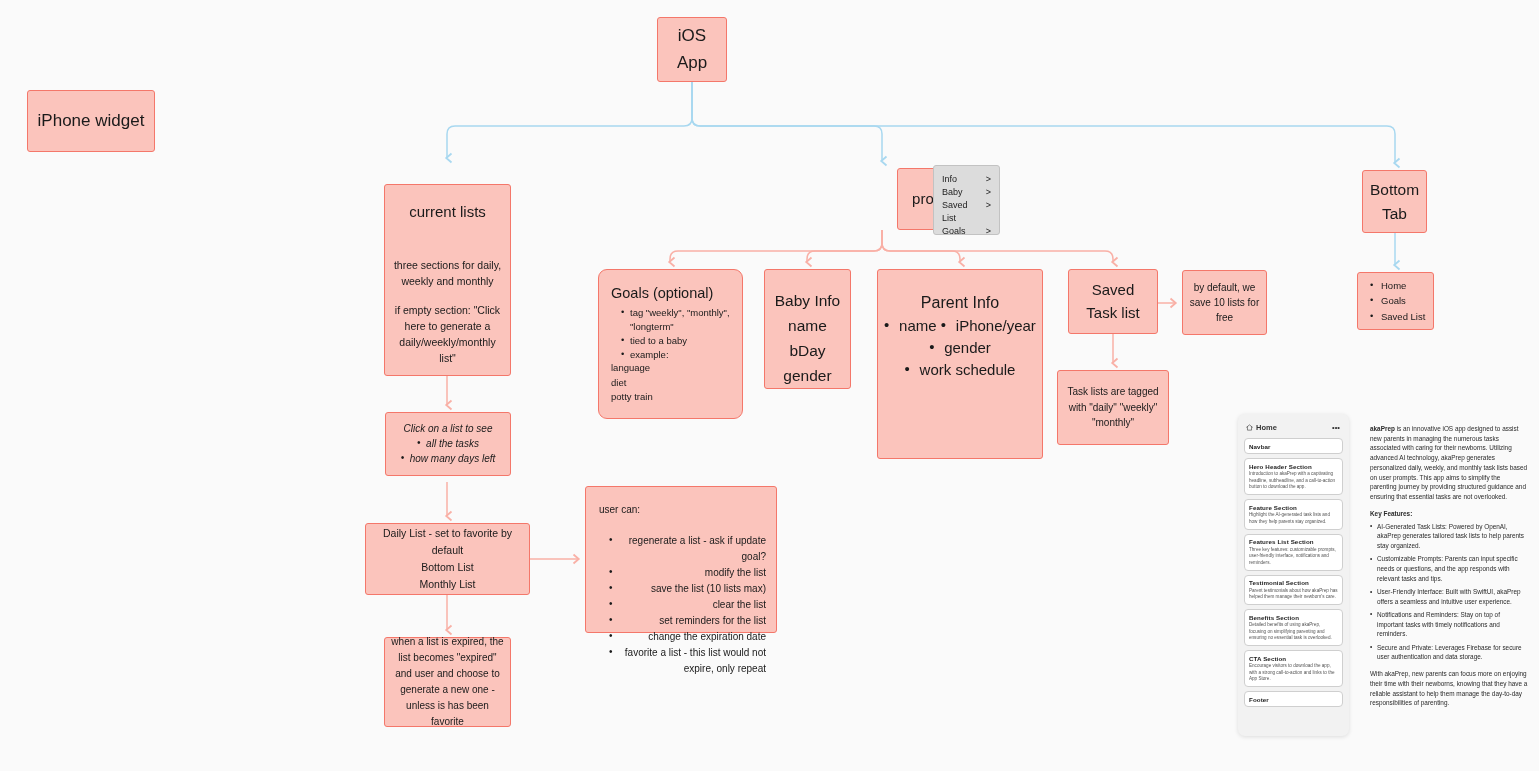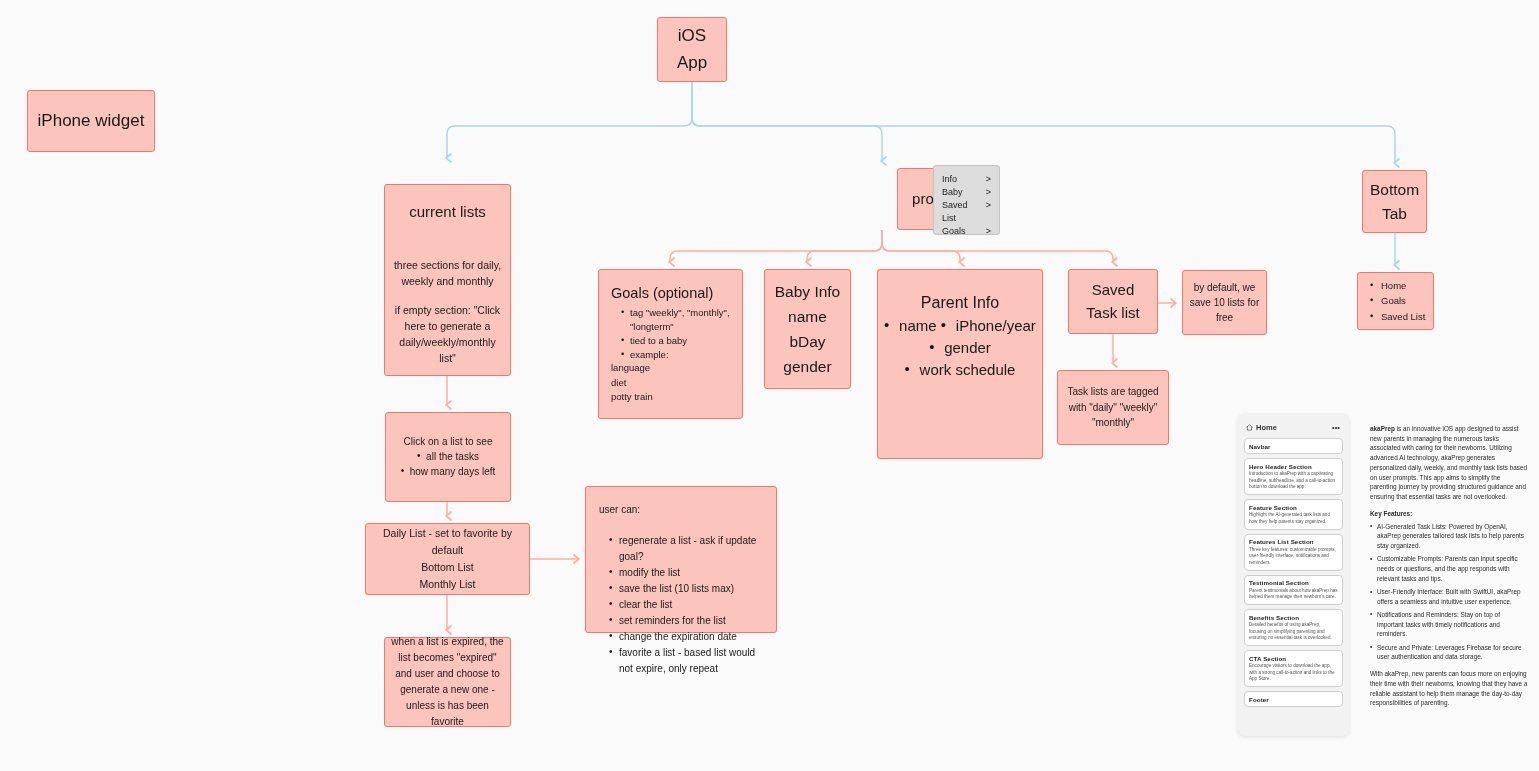--- a/index.html
+++ b/index.html
@@ -58,28 +58,28 @@
   #profile-menu {
     position: absolute; left: 933px; top: 165px; width: 67px; height: 70px;
     background: #DCDCDC; border: 1px solid #C2C2C2; border-radius: 3px;
     padding: 7px 8px; font-size: 9px; color: #222; line-height: 1.45;
   }
   #profile-menu .row { display: flex; justify-content: space-between; }
   #profile-menu .row .chev { margin-left: 6px; }
 
   
   #goals { left: 598px; top: 269px; width: 145px; height: 150px;
-           justify-content: flex-start; align-items: flex-start; padding: 14px 10px 0 12px; }
+           justify-content: flex-start; align-items: flex-start; padding: 14px 10px 0 12px; border-radius: 9px; }
   #goals .title { font-size: 14.5px; margin-bottom: 3px; align-self: flex-start; }
   #goals ul { font-size: 9.5px; line-height: 1.45; padding-left: 10px; }
   #goals ul li { padding-left: 9px; }
   #goals .plain { font-size: 9.5px; line-height: 1.5; text-align: left; }
 
   
-  #baby-info { left: 764px; top: 269px; width: 87px; height: 120px; }
+  #baby-info { left: 764px; top: 269px; width: 87px; height: 120px; justify-content: flex-end; }
   #baby-info .title { font-size: 15.5px; line-height: 1.62; }
 
   
   #parent-info { left: 877px; top: 269px; width: 166px; height: 190px;
                  justify-content: flex-start; padding-top: 22px; }
   #parent-info .title { font-size: 16px; margin-bottom: 2px; }
   #parent-info ul { font-size: 15px; line-height: 1.45; }
   #parent-info ul li { padding-left: 15px; }
 
   
@@ -94,36 +94,36 @@
 
   
   #bottom-tab { left: 1362px; top: 170px; width: 65px; height: 63px; }
   #bottom-tab .title { font-size: 15.5px; line-height: 1.5; }
 
   #bottom-tab-items { left: 1357px; top: 272px; width: 77px; height: 58px;
                       justify-content: center; align-items: flex-start; padding-left: 12px; }
   #bottom-tab-items ul { font-size: 9.5px; line-height: 1.6; }
 
   
-  #click-list { left: 385px; top: 412px; width: 126px; height: 90px; justify-content: center; }
+  #click-list { left: 385px; top: 412px; width: 126px; height: 64px; justify-content: center; font-style: italic; }
   #click-list .title { font-size: 10px; margin-bottom: 1px; }
   #click-list ul { font-size: 10px; line-height: 1.5; }
   #click-list ul li { padding-left: 9px; }
 
   #daily-list { left: 365px; top: 523px; width: 165px; height: 72px; }
   #daily-list .title { font-size: 10.5px; line-height: 1.62; }
 
   #expired { left: 384px; top: 637px; width: 127px; height: 90px; }
   #expired .title { font-size: 10px; line-height: 1.6; padding: 0 6px; }
 
   #user-can { left: 585px; top: 486px; width: 192px; height: 147px;
               justify-content: flex-start; align-items: flex-start; padding: 16px 10px 0 13px; }
   #user-can .title { font-size: 10px; margin-bottom: 17px; }
   #user-can ul { font-size: 10px; line-height: 1.6; padding-left: 10px; }
-  #user-can ul li { padding-left: 10px; }
+  #user-can ul li { padding-left: 10px; text-align: right; }
 
   
   #wireframe {
     position: absolute; left: 1238px; top: 414px; width: 111px; height: 322px;
     background: #F2F2F2; border-radius: 7px; padding: 7px 6px;
     box-shadow: 0 1px 4px rgba(0,0,0,0.12);
   }
   #wf-head { display: flex; align-items: center; justify-content: space-between;
              font-size: 7.5px; font-weight: bold; color: #333; padding: 2px 3px 6px 2px; }
   #wf-head .left { display: flex; align-items: center; gap: 3px; }
@@ -310,21 +310,21 @@
 
   <div class="node" id="user-can">
     <div class="title">user can:</div>
     <ul class="ul-c">
       <li>regenerate a list - ask if update goal?</li>
       <li>modify the list</li>
       <li>save the list (10 lists max)</li>
       <li>clear the list</li>
       <li>set reminders for the list</li>
       <li>change the expiration date</li>
-      <li>favorite a list - based list would not expire, only repeat</li>
+      <li>favorite a list - this list would not expire, only repeat</li>
     </ul>
   </div>
 
   <div id="wireframe">
     <div id="wf-head">
       <span class="left">
         <svg width="7" height="7" viewBox="0 0 12 12">
           <path d="M1,5.5 L6,1.5 L11,5.5 M2.5,5 L2.5,10.5 L9.5,10.5 L9.5,5" fill="none" stroke="#444" stroke-width="1.1" stroke-linejoin="round" stroke-linecap="round"></path>
         </svg>
         <span>Home</span>

